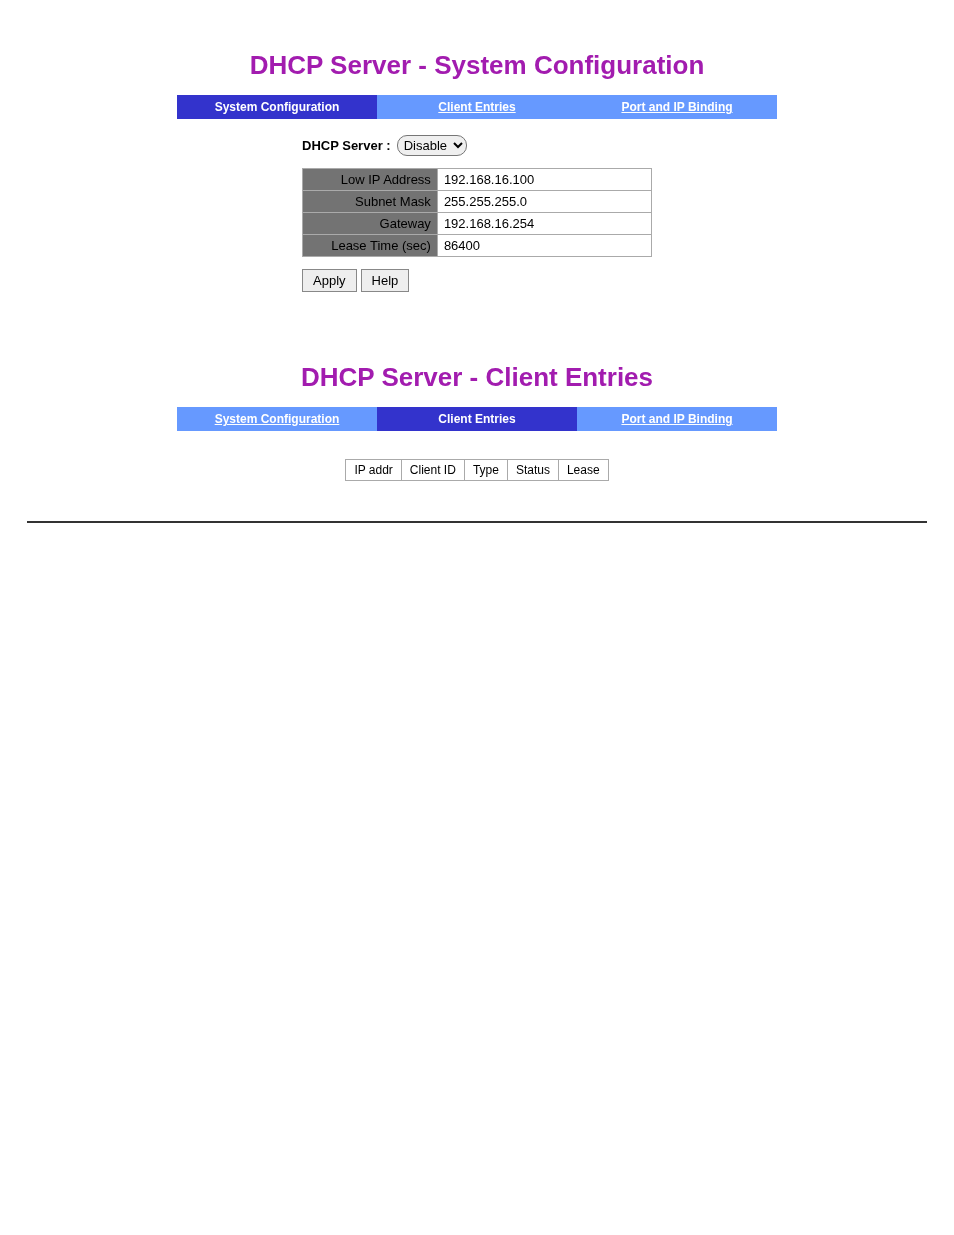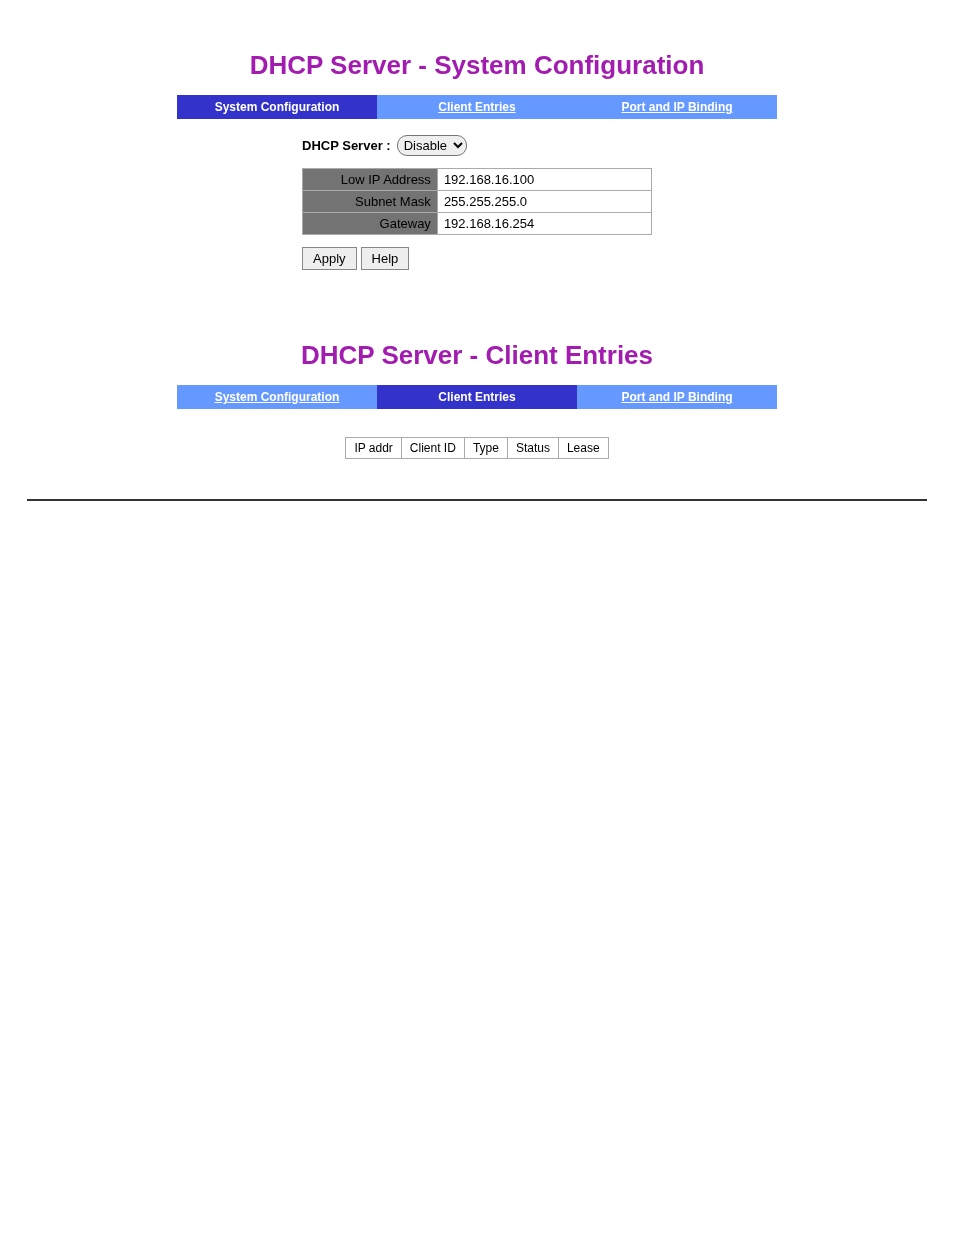--- a/index.html
+++ b/index.html
@@ -196,20 +196,24 @@
           <td>Low IP Address</td>
           <td><input type="text" value="192.168.16.100" style=""></td>
         </tr>
         <tr>
           <td>Subnet Mask</td>
           <td><input type="text" value="255.255.255.0" style=""></td>
         </tr>
         <tr>
           <td>Gateway</td>
           <td><input type="text" value="192.168.16.254" style=""></td>
+        </tr>
+        <tr>
+          <td>Lease Time (sec)</td>
+          <td><input type="text" value="86400" style=""></td>
         </tr>
       </tbody>
         </table>
 
       <div class="button-row">
         <button class="btn">Apply</button>
         <button class="btn">Help</button>
       </div>
     </div>
   </div>

